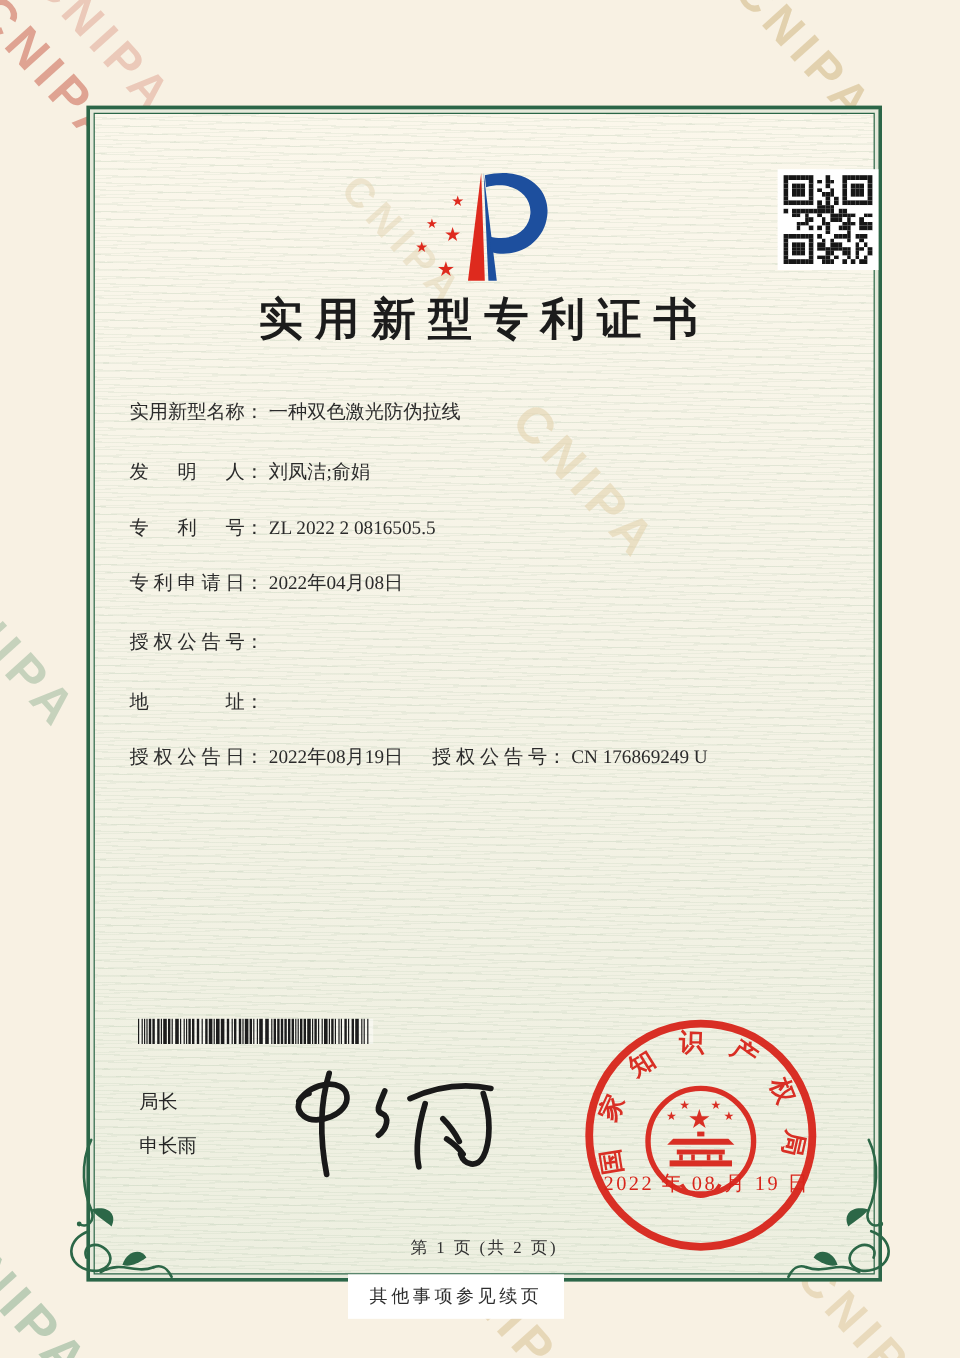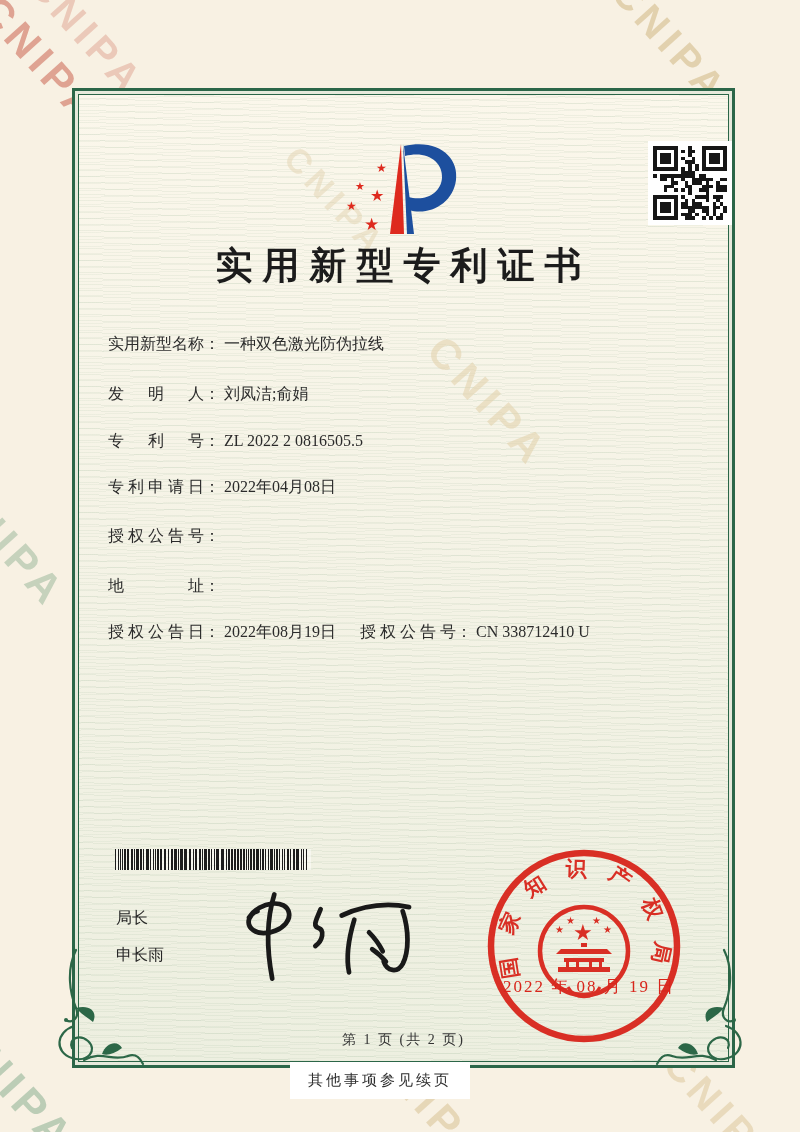--- a/index.html
+++ b/index.html
@@ -635,21 +635,21 @@
     <span class="lbl">地址</span>
       <span class="col">：</span>
   </div>
   <div class="row r-grant">
     <span class="lbl">授权公告日</span>
       <span class="col">：</span>
     <span class="val">2022年08月19日</span>
     <span class="pair2">
       <span class="lbl">授权公告号</span>
         <span class="col">：</span>
-      <span class="val">CN 338712410 U</span>
+      <span class="val">CN 176869249 U</span>
     </span>
   </div>
 
 
   <div class="barcode" id="barcode">
       <div class="b" style="width: 1px;"></div>
       <div class="s" style="width: 2px;"></div>
       <div class="b" style="width: 1px;"></div>
       <div class="s" style="width: 1px;"></div>
       <div class="b" style="width: 1px;"></div>

